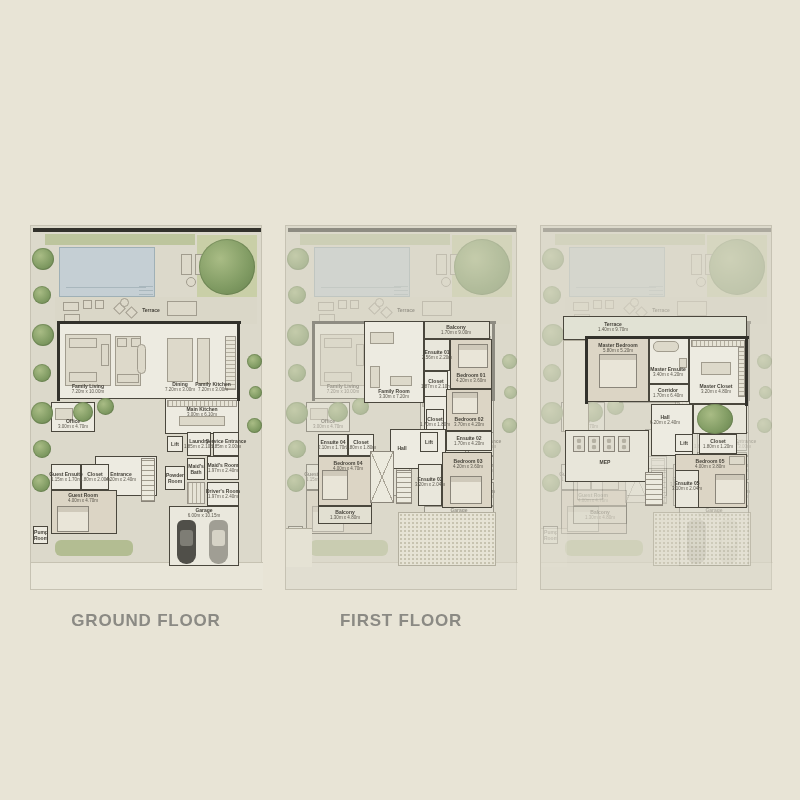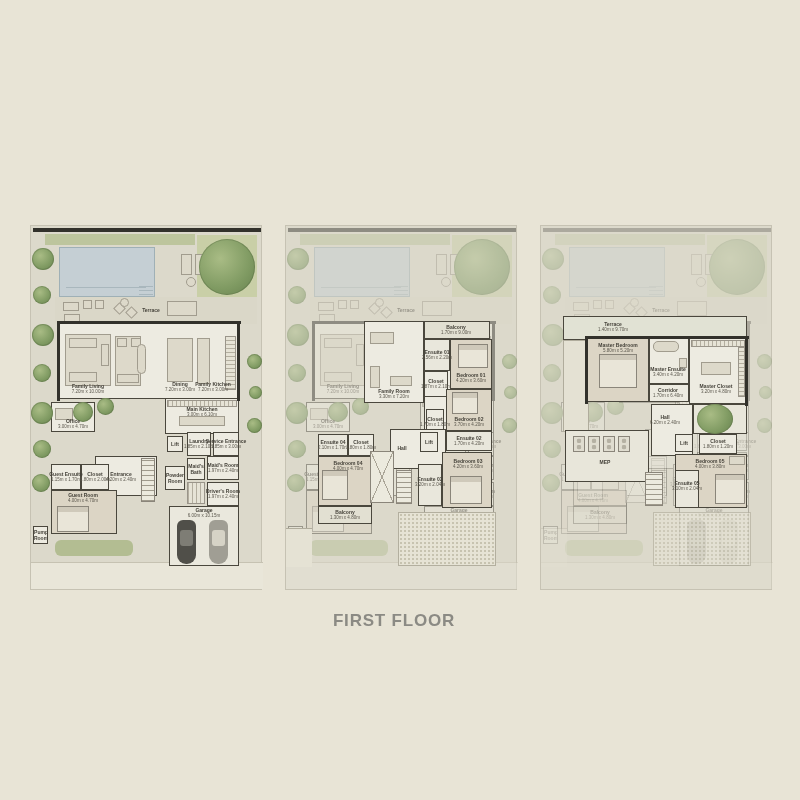--- a/index.html
+++ b/index.html
@@ -794,14 +794,15 @@
   <div class="ac" style="left:62px;top:210px;width:12px;height:16px"></div>
   <div class="ac" style="left:77px;top:210px;width:12px;height:16px"></div>
   <div class="lbl" style="left:64px;top:236px">
           <i>MEP</i>
         </div>
   <div class="stairs" style="left:104px;top:246px;width:18px;height:34px"></div>
   <div class="dots" style="left:112px;top:286px;width:98px;height:54px;opacity:.55"></div>
 </div>
   </div>
 
-  <div class="floor-title" style="left:278px">FIRST FLOOR</div>
+  <div class="floor-title" style="left:30px">GROUND FLOOR</div>
+  <div class="floor-title" style="left:285px">FIRST FLOOR</div>
 </div>
 
 </body></html>

